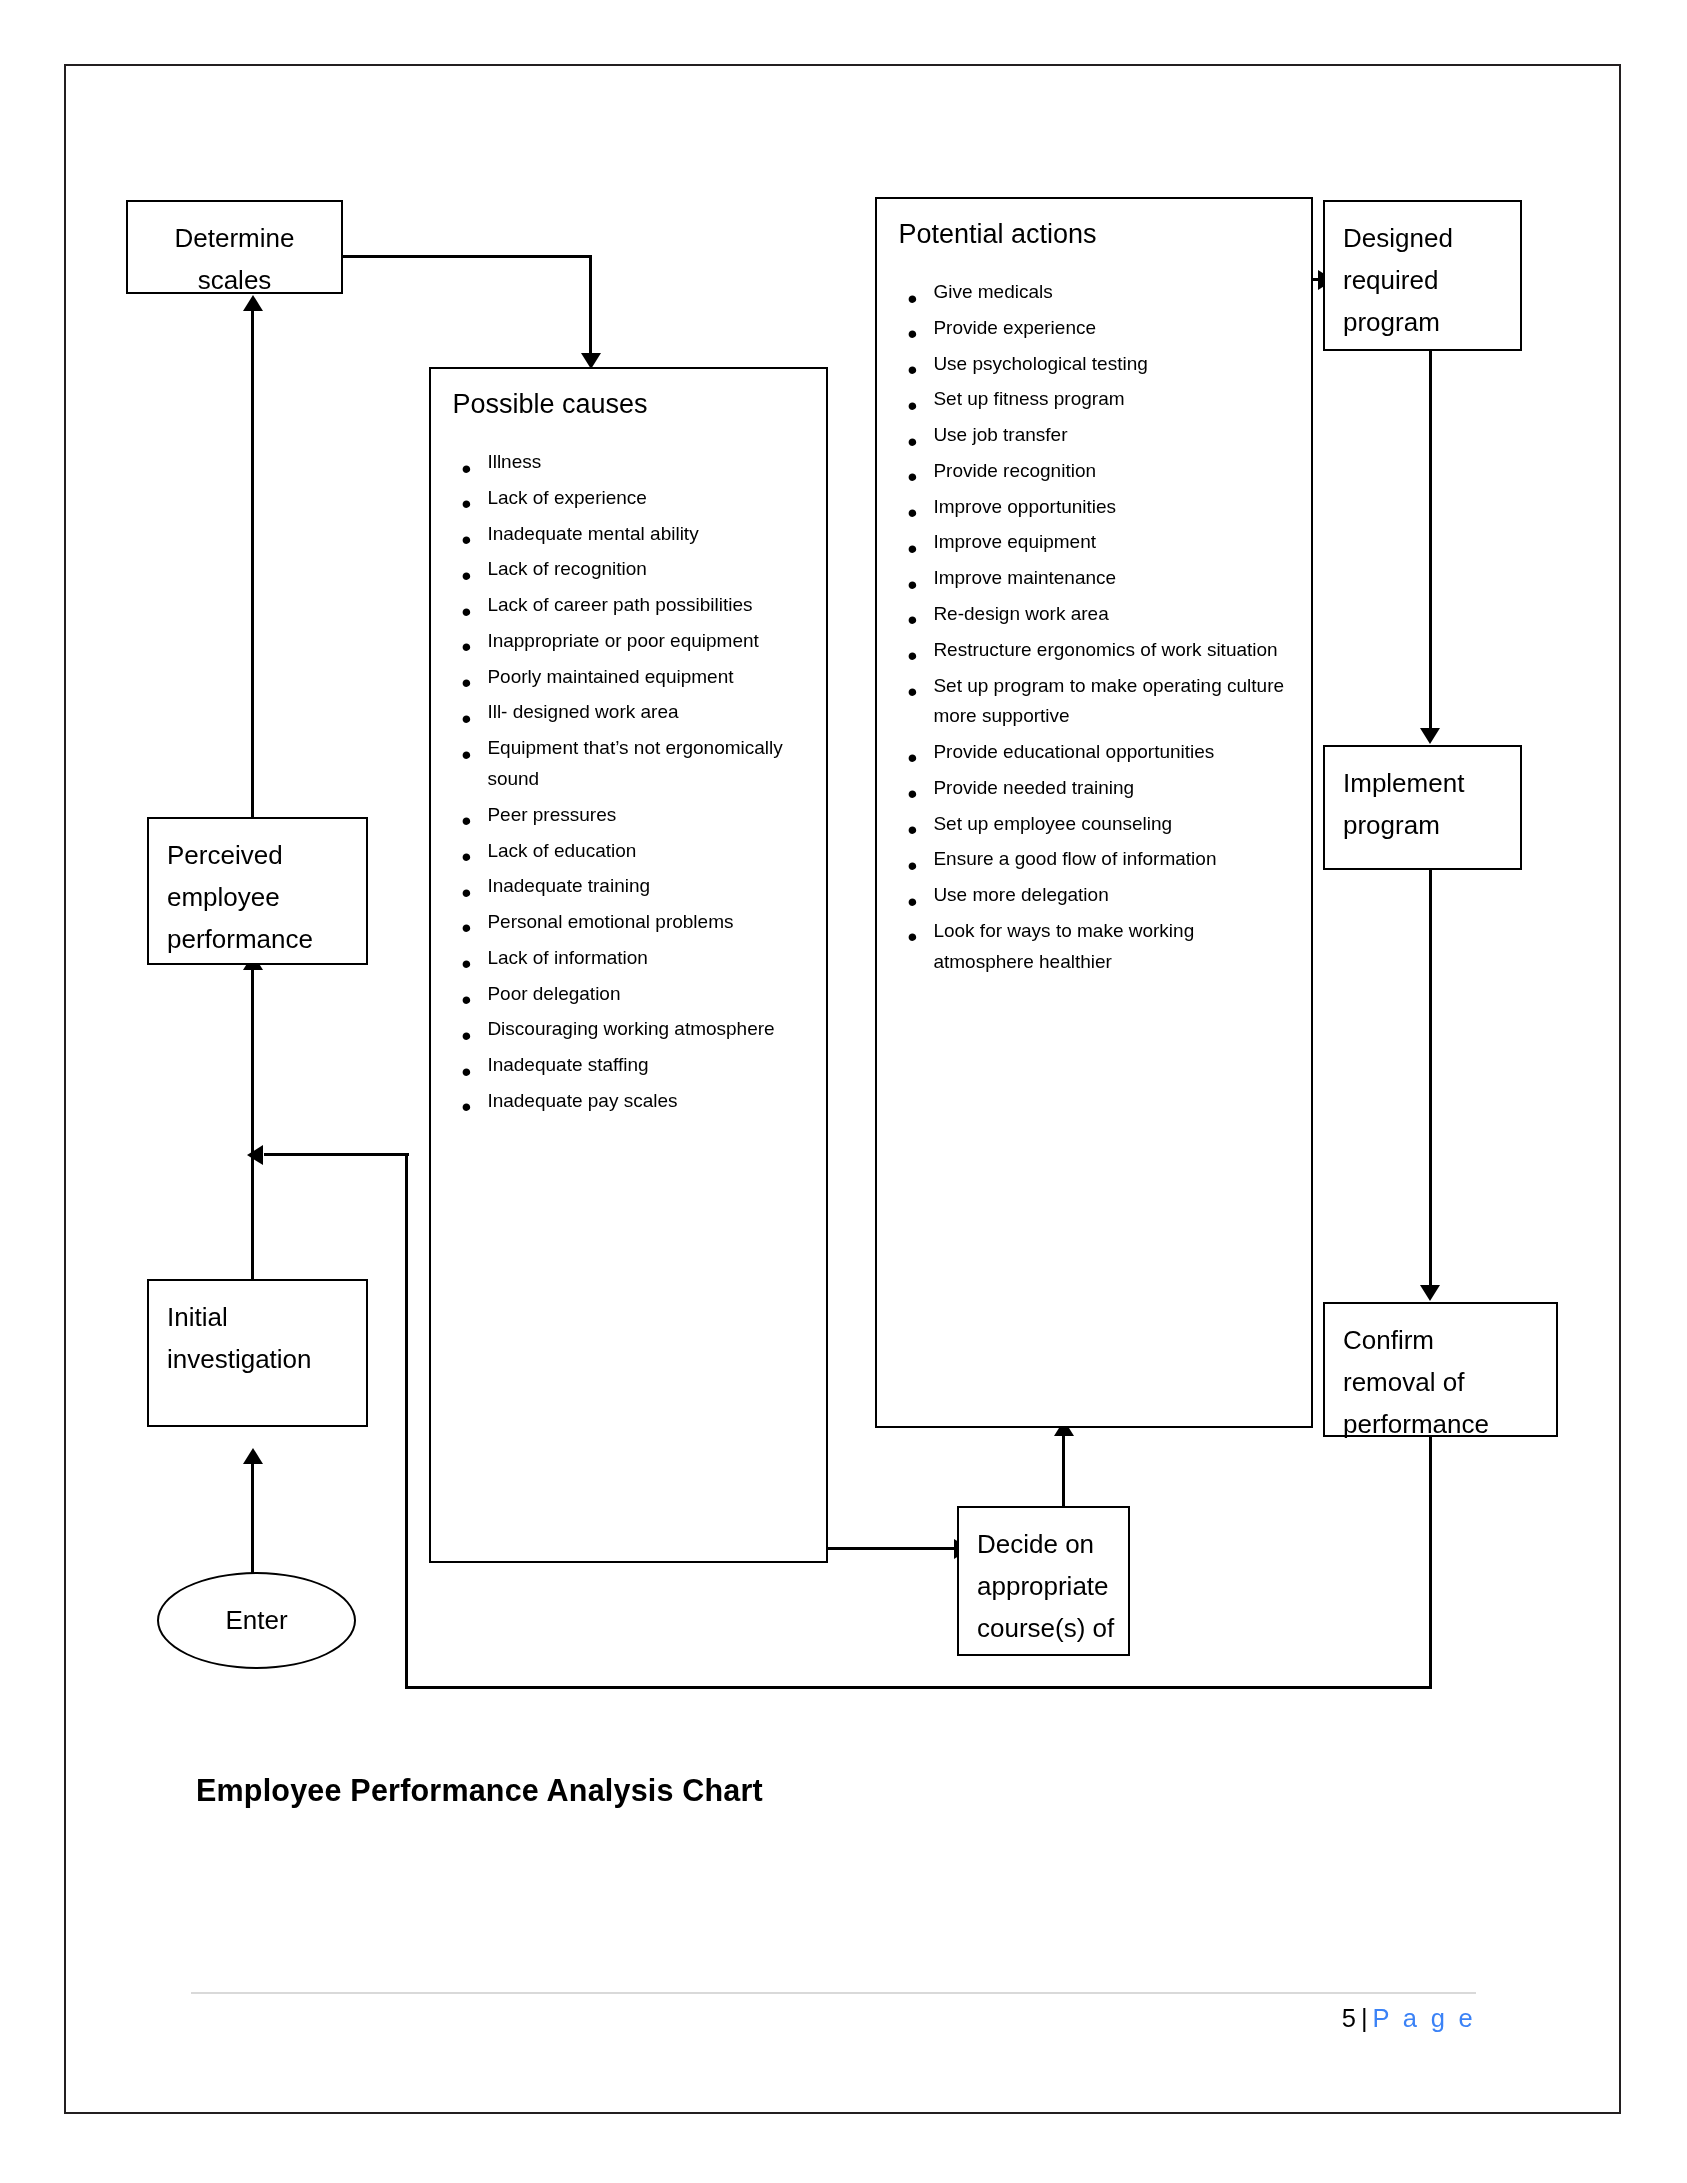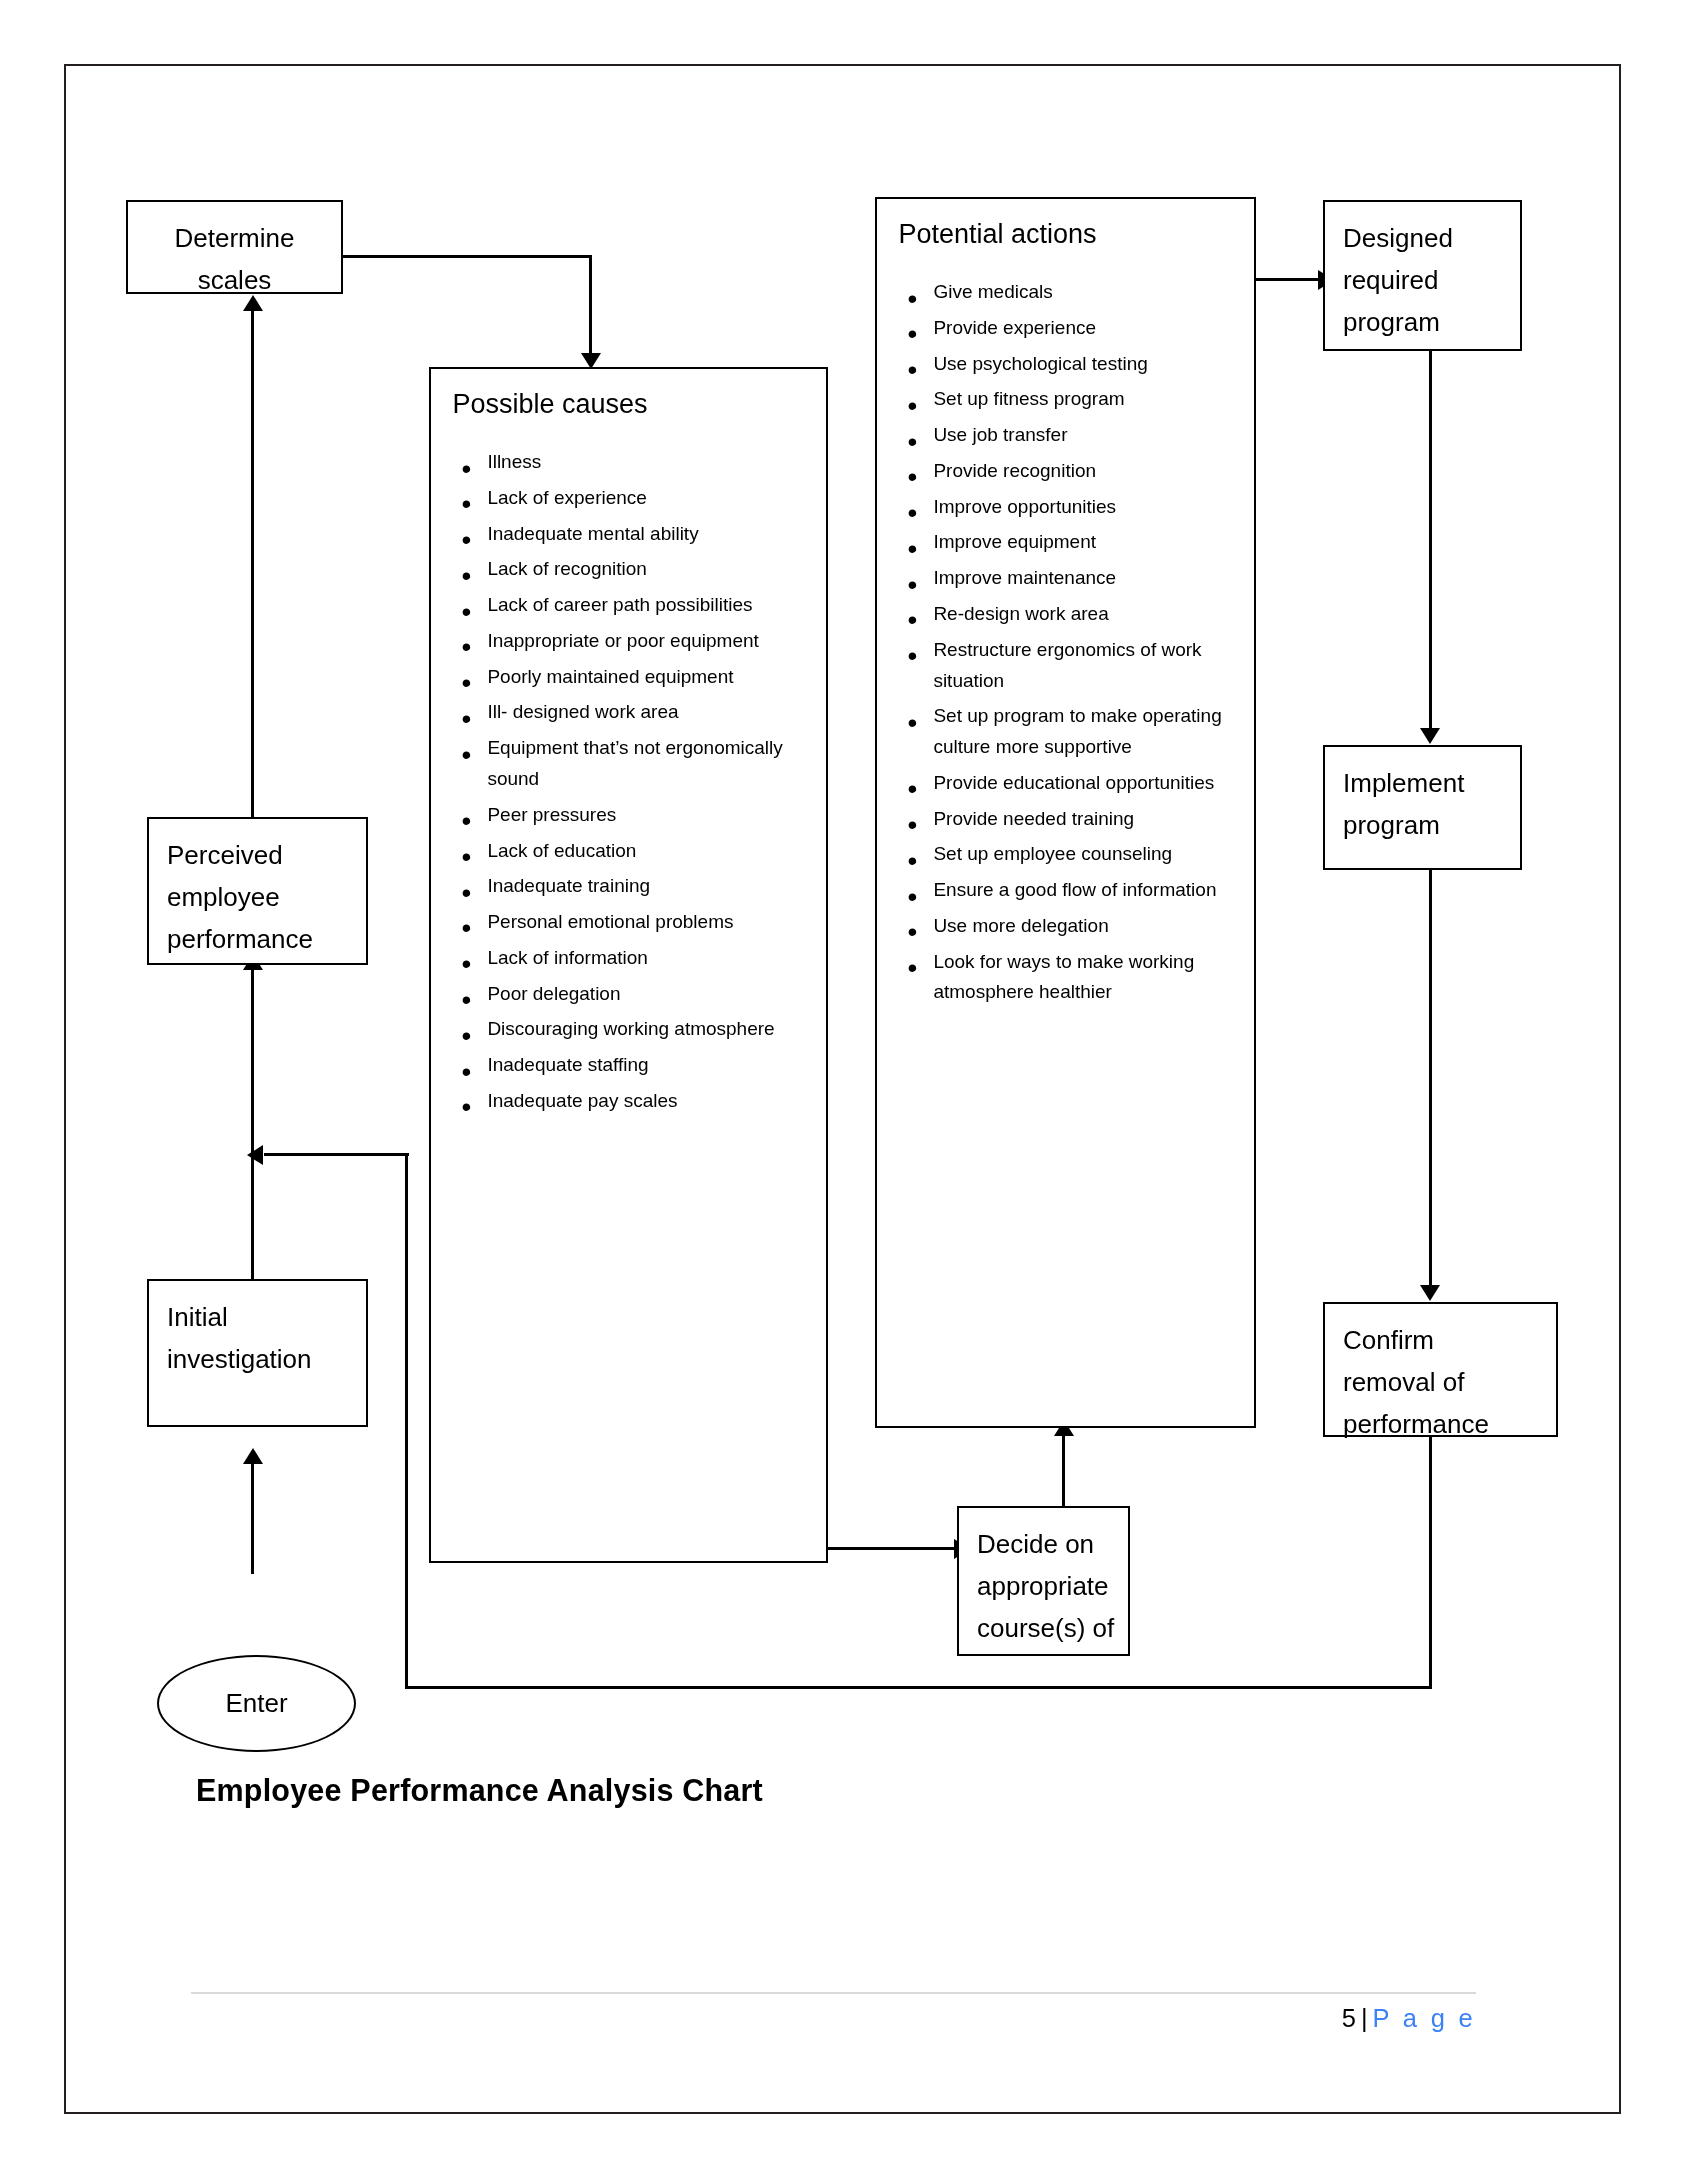--- a/index.html
+++ b/index.html
@@ -195,21 +195,21 @@
     <span class="line">Perceived</span>
     <span class="line">employee</span>
     <span class="line">performance</span>
   </div>
 
   <div class="node" style="left:147px; top:1279px; width:221px; height:148px;">
     <span class="line">Initial</span>
     <span class="line">investigation</span>
   </div>
 
-  <div class="oval" style="left:157px; top:1655px; width:199px; height:97px;">
+  <div class="oval" style="left:157px; top:1572px; width:199px; height:97px;">
     <span>Enter</span>
   </div>
 
   <div class="listbox" style="left:429px; top:367px; width:399px; height:1196px;">
     <span class="bx-title">Possible causes</span>
     <ul>
       <li>Illness</li>
       <li>Lack of experience</li>
       <li>Inadequate mental ability</li>
       <li>Lack of recognition</li>
@@ -224,21 +224,21 @@
       <li>Personal emotional problems</li>
       <li>Lack of information</li>
       <li>Poor delegation</li>
       <li>Discouraging working atmosphere</li>
       <li>Inadequate staffing</li>
       <li>Inadequate pay scales</li>
 
     </ul>
   </div>
 
-  <div class="listbox" style="left:875px; top:197px; width:381px; height:1231px;">
+  <div class="listbox" style="left:875px; top:197px; width:438px; height:1231px;">
     <span class="bx-title">Potential actions</span>
     <ul>
       <li>Give medicals</li>
       <li>Provide experience</li>
       <li>Use psychological testing</li>
       <li>Set up fitness program</li>
       <li>Use job transfer</li>
       <li>Provide recognition</li>
       <li>Improve opportunities</li>
       <li>Improve equipment</li>

